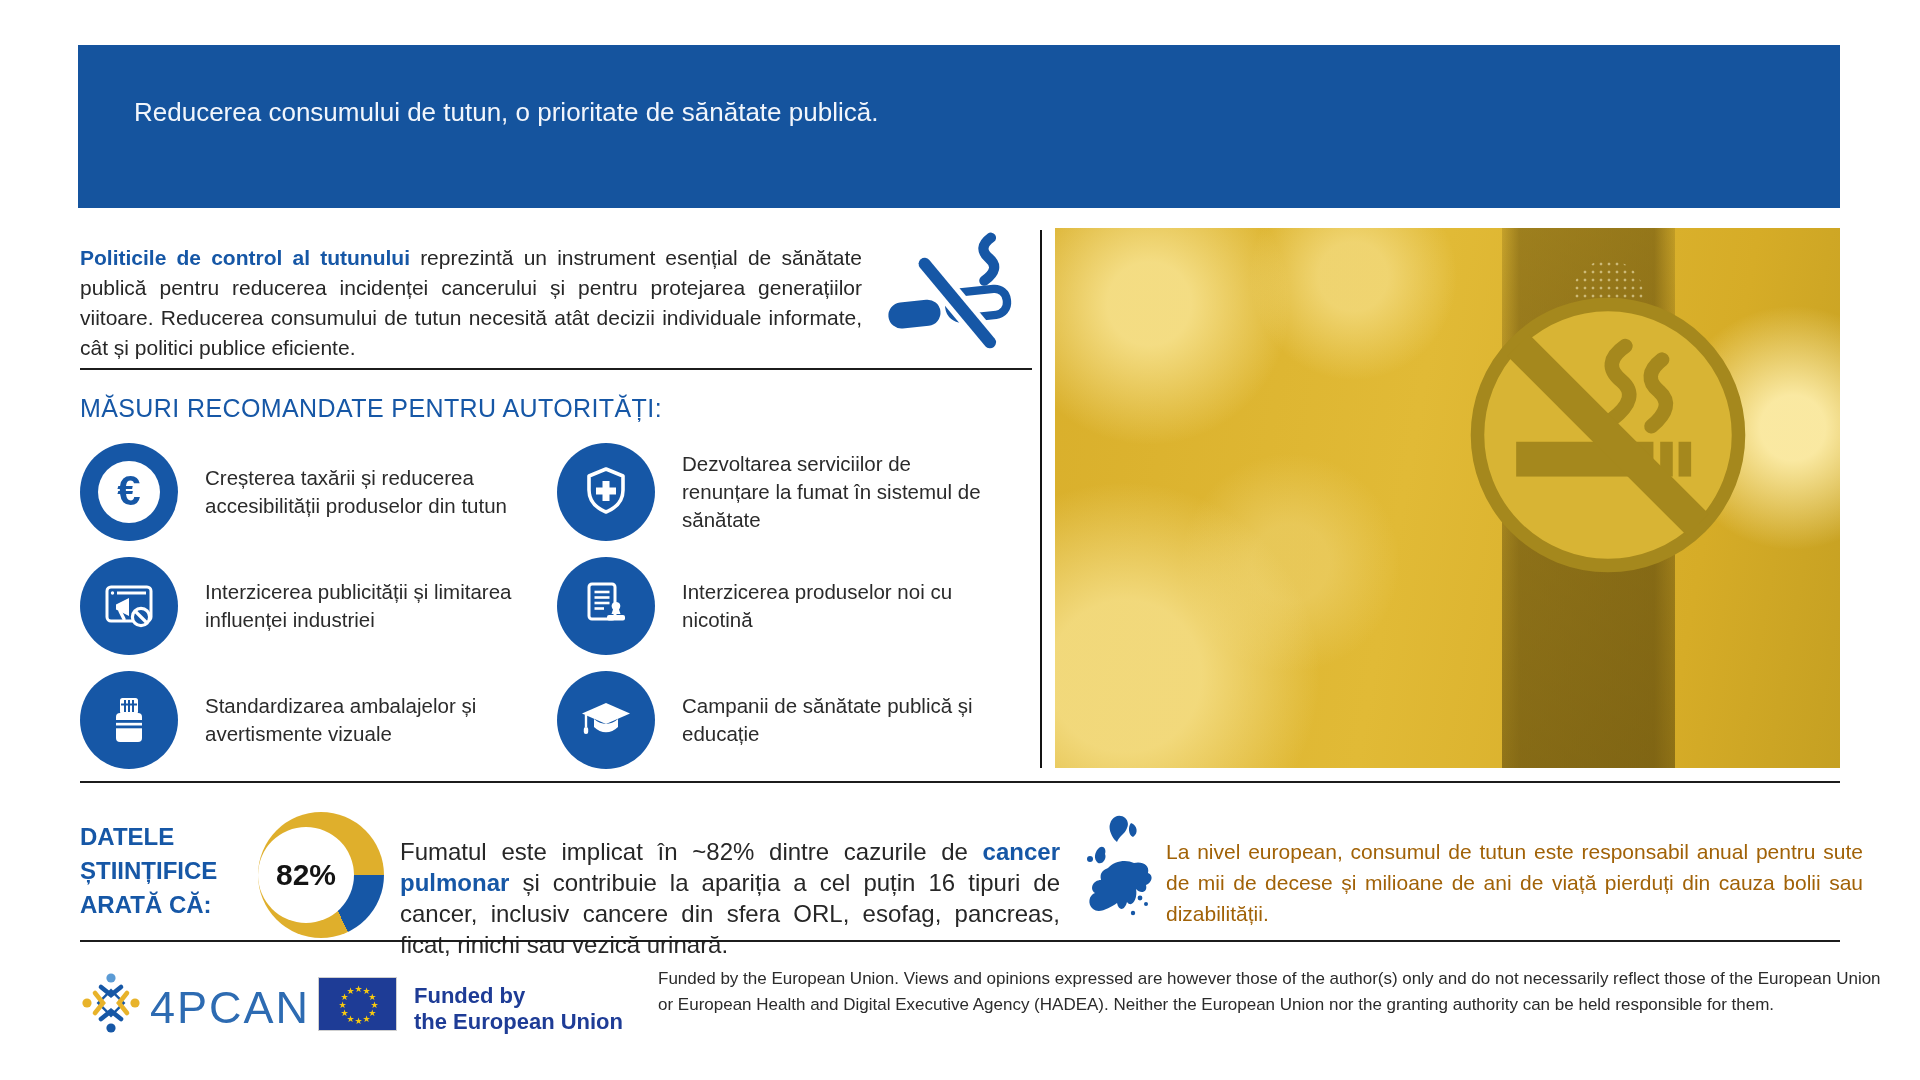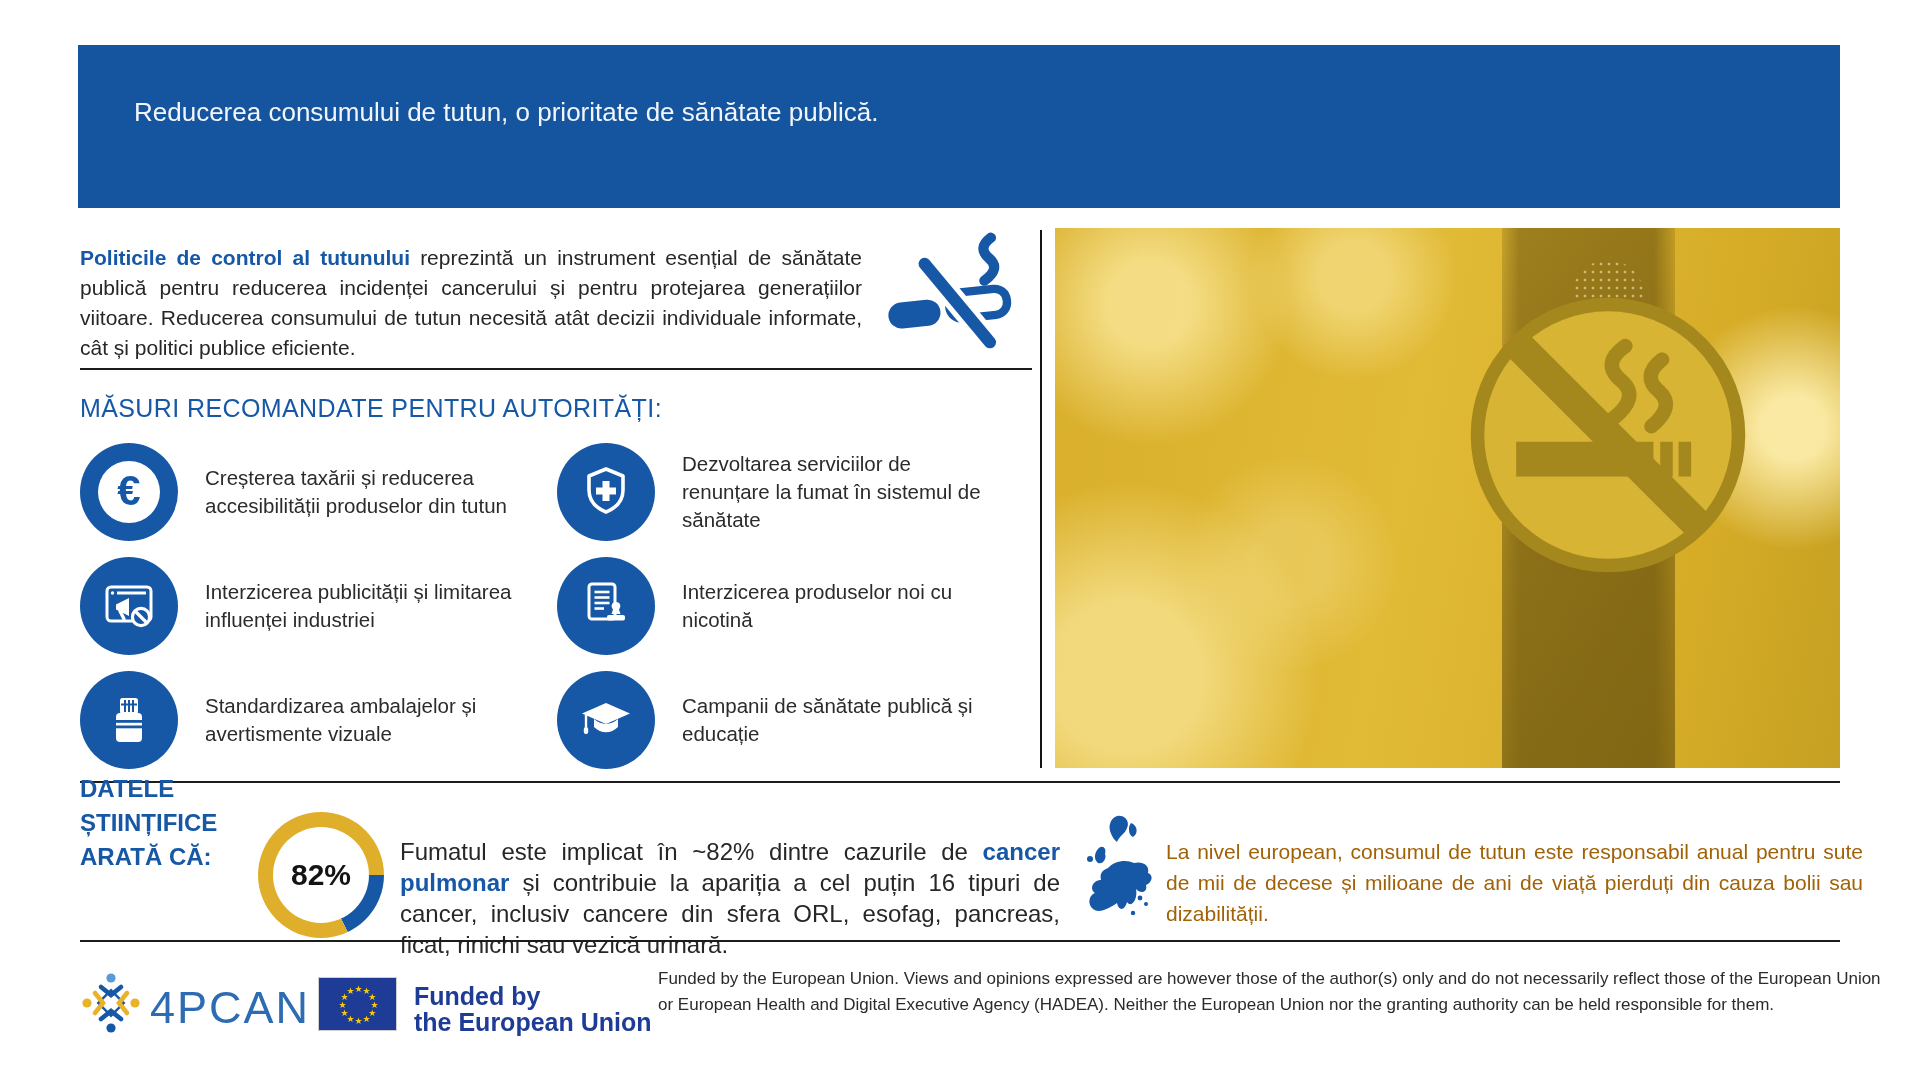--- a/index.html
+++ b/index.html
@@ -46,45 +46,45 @@
           background:linear-gradient(90deg, rgba(120,95,18,0) 0%, rgba(125,99,20,.55) 10%,
                      rgba(118,93,18,.6) 88%, rgba(120,95,18,0) 100%),
                      linear-gradient(180deg, rgba(150,120,26,.35), rgba(110,86,14,.55) 60%, rgba(95,74,10,.6)); }
   .dots { position:absolute; left:66%; top:6%; width:70px; height:66px; border-radius:50%;
           opacity:.55;
           background-image:radial-gradient(rgba(255,246,205,.95) 1.2px, transparent 1.7px);
           background-size:8px 8px; }
   .sign { position:absolute; left:408px; top:62px; }
 
   
-  .science-h { left:80px; top:772px; width:172px; font-size:24px; line-height:34px;
+  .science-h { left:80px; top:820px; width:172px; font-size:24px; line-height:34px;
                font-weight:bold; color:#1657A6; }
   .donut { left:258px; top:812px; width:126px; height:126px; border-radius:50%;
-           display:flex; align-items:center; justify-content:center; }
+           display:flex; align-items:center; justify-content:flex-start; }
   .donut-hole { width:96px; height:96px; border-radius:50%; background:#fff;
                 display:flex; align-items:center; justify-content:center; }
   .donut-hole span { font-size:30px; font-weight:bold; color:#141414; }
   .science-t { left:400px; top:836px; width:660px; font-size:24px; line-height:31px;
                color:#272727; text-align:justify; }
   .science-t b { color:#1657A6; }
   .eur-map { left:1085px; top:814px; }
   .eur-t { left:1166px; top:836px; width:697px; font-size:21px; line-height:31px;
            color:#a16207; text-align:justify; }
   .rule2 { left:80px; top:781px; width:1760px; }
   .rule3 { left:80px; top:940px; width:1760px; }
 
   
   .logo-mark { left:80px; top:970px; }
   .logo-word { left:150px; top:982px; font-size:45px; color:#2D6BB2; letter-spacing:2px;
                font-weight:normal; }
   .eu-flag { left:318px; top:977px; width:79px; height:54px; background:#1E3C96;
              border:1px solid #cfcfcf; }
   .eu-flag span { position:absolute; transform:translate(-50%,-50%); color:#F7C910;
                   font-size:9px; line-height:1; }
-  .funded { left:414px; top:983px; font-size:25px; line-height:26px; font-weight:bold;
+  .funded { left:414px; top:983px; font-size:22px; line-height:26px; font-weight:bold;
             color:#1E3C96; }
   .disclaimer { left:622px; top:966px; width:1240px; font-size:17px; line-height:26px;
                 color:#2b2b2b;margin-left:36px; }
 </style>
 </head>
 <body>
 
 <header class="abs banner">
   <h2>Reducerea consumului de tutun, o prioritate de sănătate publică.</h2>
 </header>

